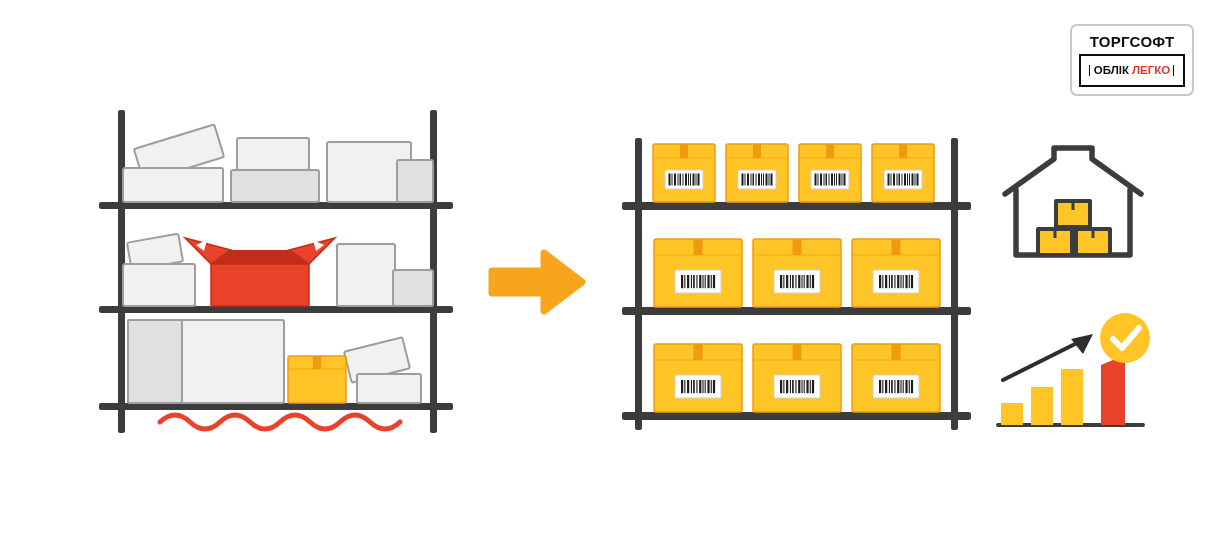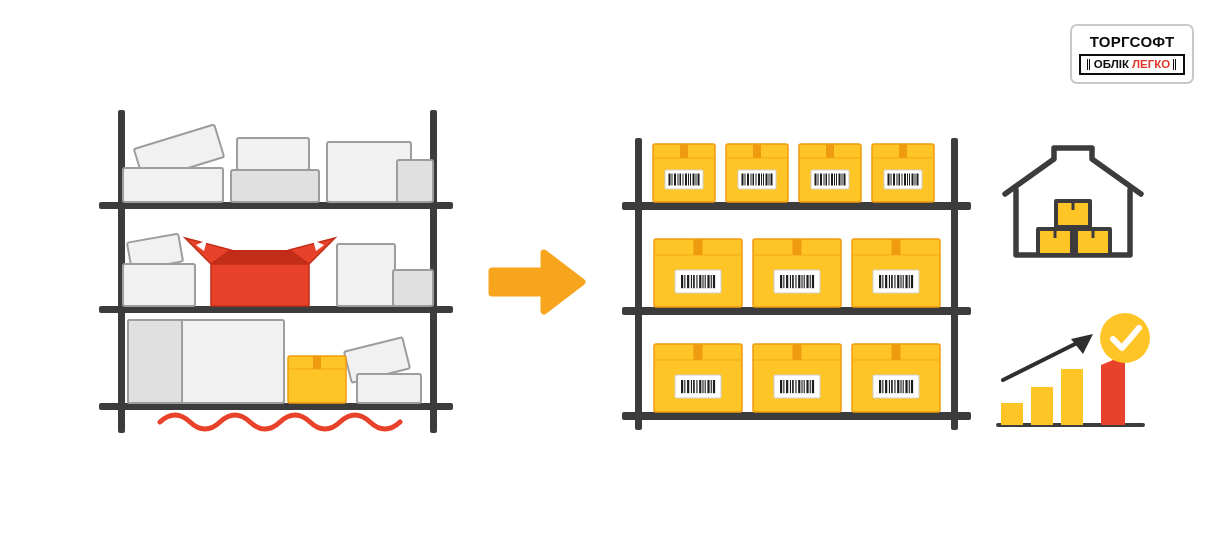--- a/index.html
+++ b/index.html
@@ -40,21 +40,21 @@
   .rbar { fill:var(--red,#E8432A); }
   .trend { stroke:#2e2e2e; stroke-width:4; stroke-linecap:round; }
   .trendhead { fill:#2e2e2e; }
   .ycirc { fill:var(--yellow,#FFC425); }
   .check { fill:none; stroke:#fff; stroke-width:6; stroke-linecap:round; stroke-linejoin:round; }
 
   
   .logo { position:absolute; left:1070px; top:24px; width:124px; background:#fff;
           border:2px solid #c8c8c8; border-radius:7px; padding:8px 7px 7px; text-align:center; }
   .logo-brand { font-size:15px; font-weight:700; color:#0d0d0d; letter-spacing:.3px; line-height:1; }
-  .logo-tagline { margin-top:5px; border:2px solid #0d0d0d; padding:2px; display:flex; align-items:center;
+  .logo-tagline { margin-top:5px; border:2px solid #0d0d0d; padding:8px; display:flex; align-items:center;
                   justify-content:center; gap:3px; font-size:11.5px; font-weight:700; color:#0d0d0d; line-height:1.1; }
   .tg-red { color:var(--logo_red,#E0372C); }
   .tg-bars { display:inline-block; width:4px; height:11px;
              background:repeating-linear-gradient(to right,#0d0d0d 0,#0d0d0d 1px,#fff 1px,#fff 2.5px); }
 </style>
 </head>
 <body>
 
 <div class="canvas">
 

